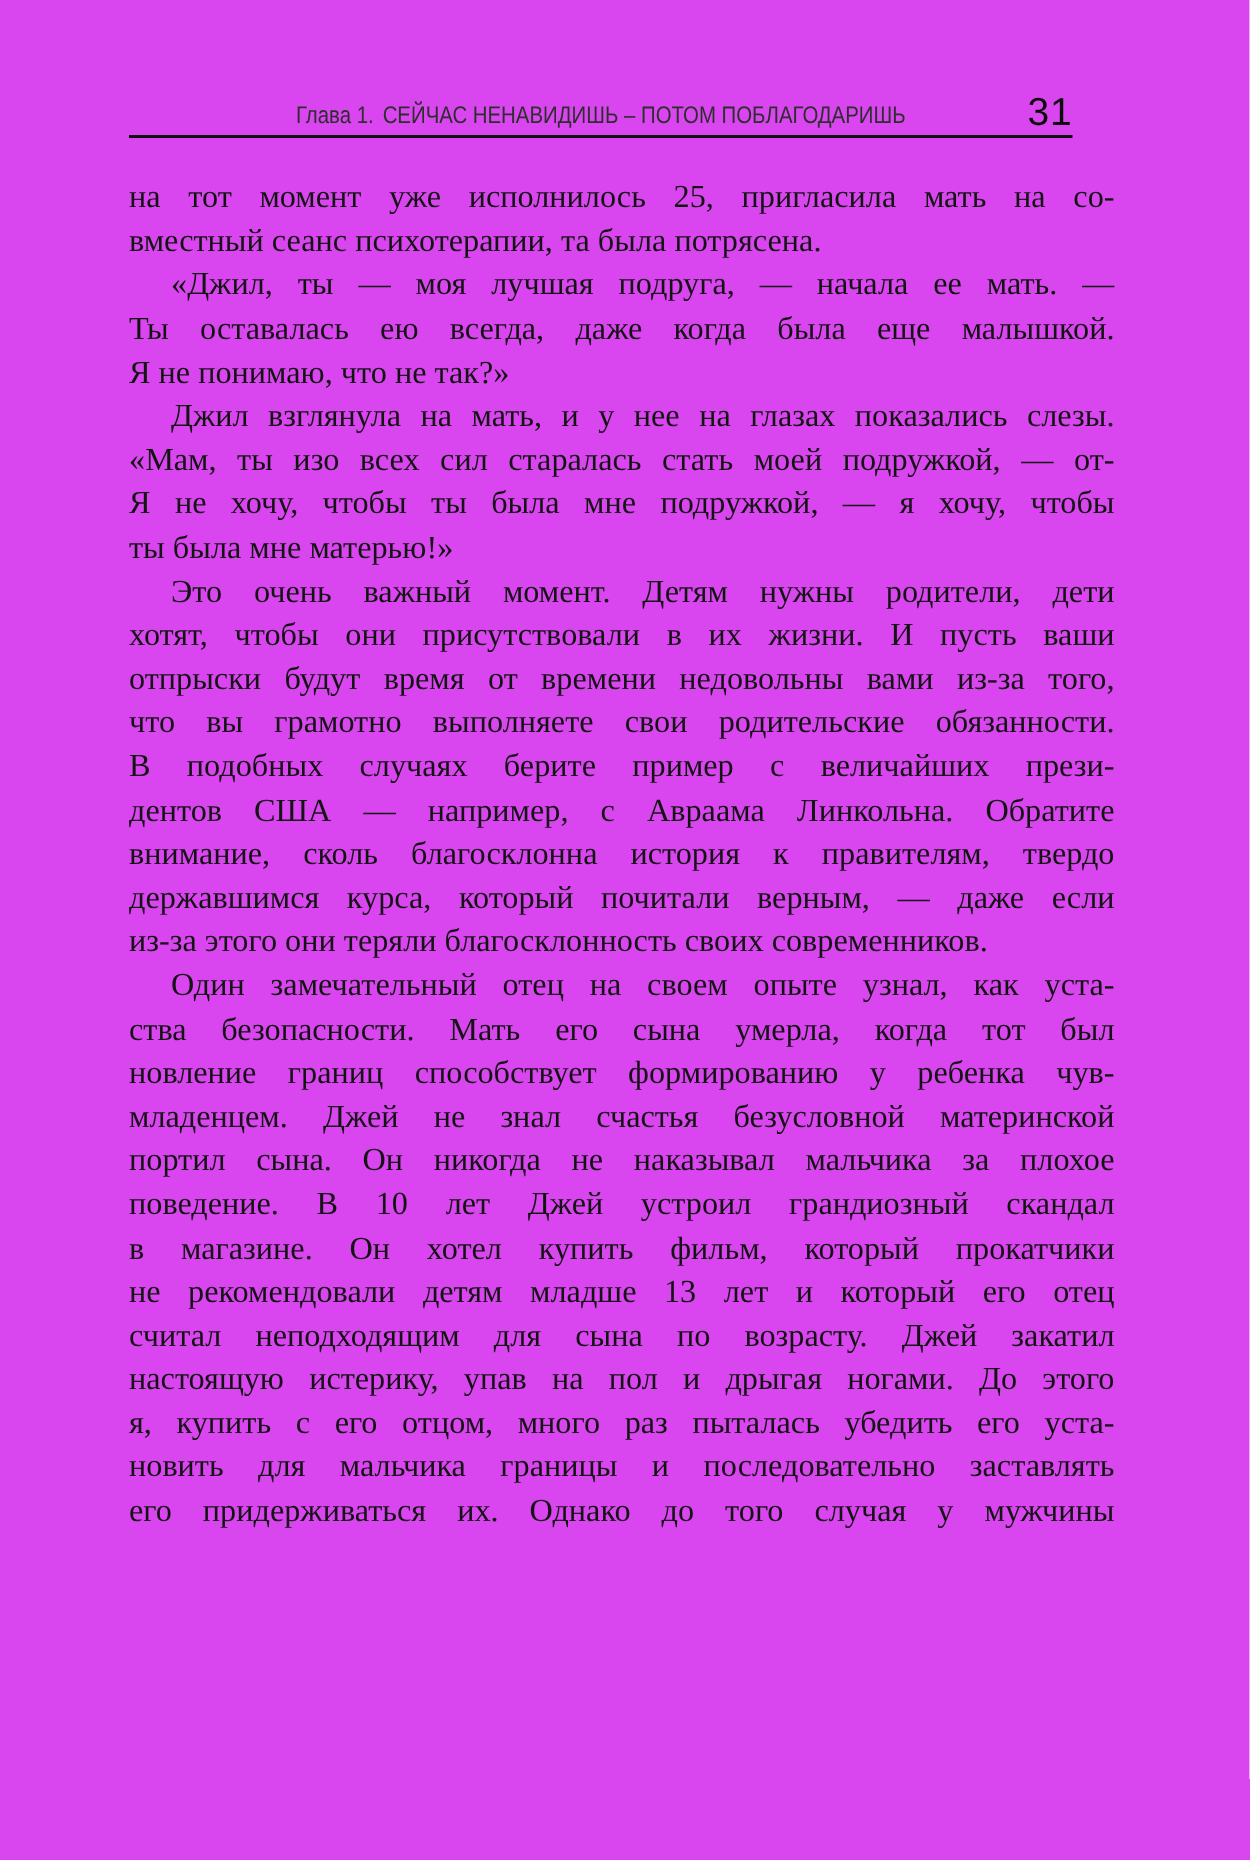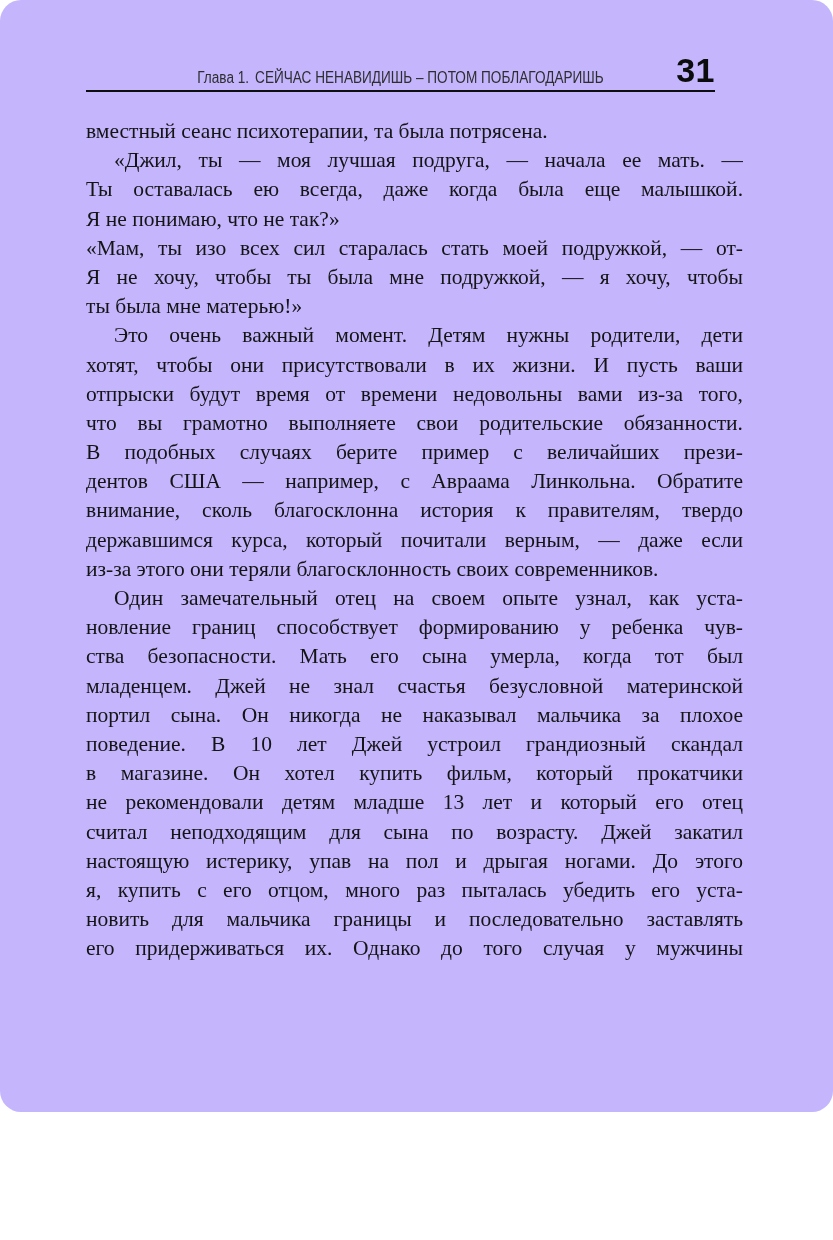--- a/index.html
+++ b/index.html
@@ -1,24 +1,23 @@
 <!DOCTYPE html>
 <html lang="ru"><head>
 <meta charset="utf-8">
 <style>
   html, body { margin: 0; padding: 0; background: #ffffff; }
 
   .page {
     position: relative;
     width: 833px;
-    height: 1112px;
-    background: #c4b5fd;
+    height: 1240px;
+    background: #d946ef;
     overflow: hidden;
     font-family: "Liberation Serif", serif;
-    border-radius: 21px;
   }
 
   
   .running-head {
     position: absolute;
     left: 86px;
     top: 62px;
     width: 629px;
     height: 28px;
     border-bottom: 2px solid #0e0e0e;
@@ -32,22 +31,22 @@
     color: #2e2e2e;
     white-space: nowrap;
     transform: scaleX(0.85);
     transform-origin: 50% 100%;
   }
   .chapter-label { margin-right: 7px; }
   .page-number {
     position: absolute;
     right: 0; bottom: 3px;
     font-family: "Liberation Sans", sans-serif;
-    font-weight: 700;
-    font-size: 34px;
+    font-weight: 400;
+    font-size: 26px;
     line-height: 1;
     color: #0c0c0c;
     letter-spacing: 0.5px;
   }
 
   
   .text-block {
     position: absolute;
     left: 86px;
     top: 117px;
@@ -74,47 +73,49 @@
 
   <header class="running-head">
     <div class="head-text">
       <span class="chapter-label">Глава 1.</span><span>СЕЙЧАС НЕНАВИДИШЬ – ПОТОМ ПОБЛАГОДАРИШЬ</span>
     </div>
     <div class="page-number">31</div>
   </header>
 
   <main class="text-block" id="text-block">
       <div class="para">
+        <div class="line">на тот момент уже исполнилось 25, пригласила мать на со-</div>
         <div class="line last">вместный сеанс психотерапии, та была потрясена.</div>
       </div>
       <div class="para">
         <div class="line indent">«Джил, ты — моя лучшая подруга, — начала ее мать. —</div>
         <div class="line">Ты оставалась ею всегда, даже когда была еще малышкой.</div>
         <div class="line last">Я не понимаю, что не так?»</div>
       </div>
       <div class="para">
+        <div class="line indent">Джил взглянула на мать, и у нее на глазах показались слезы.</div>
         <div class="line">«Мам, ты изо всех сил старалась стать моей подружкой, — от-</div>
         <div class="line">Я не хочу, чтобы ты была мне подружкой, — я хочу, чтобы</div>
         <div class="line last">ты была мне матерью!»</div>
       </div>
       <div class="para">
         <div class="line indent">Это очень важный момент. Детям нужны родители, дети</div>
         <div class="line">хотят, чтобы они присутствовали в их жизни. И пусть ваши</div>
         <div class="line">отпрыски будут время от времени недовольны вами из-за того,</div>
         <div class="line">что вы грамотно выполняете свои родительские обязанности.</div>
         <div class="line">В подобных случаях берите пример с величайших прези-</div>
         <div class="line">дентов США — например, с Авраама Линкольна. Обратите</div>
         <div class="line">внимание, сколь благосклонна история к правителям, твердо</div>
         <div class="line">державшимся курса, который почитали верным, — даже если</div>
         <div class="line last">из-за этого они теряли благосклонность своих современников.</div>
       </div>
       <div class="para">
         <div class="line indent">Один замечательный отец на своем опыте узнал, как уста-</div>
+        <div class="line">ства безопасности. Мать его сына умерла, когда тот был</div>
         <div class="line">новление границ способствует формированию у ребенка чув-</div>
-        <div class="line">ства безопасности. Мать его сына умерла, когда тот был</div>
         <div class="line">младенцем. Джей не знал счастья безусловной материнской</div>
         <div class="line">портил сына. Он никогда не наказывал мальчика за плохое</div>
         <div class="line">поведение. В 10 лет Джей устроил грандиозный скандал</div>
         <div class="line">в магазине. Он хотел купить фильм, который прокатчики</div>
         <div class="line">не рекомендовали детям младше 13 лет и который его отец</div>
         <div class="line">считал неподходящим для сына по возрасту. Джей закатил</div>
         <div class="line">настоящую истерику, упав на пол и дрыгая ногами. До этого</div>
         <div class="line">я, купить с его отцом, много раз пыталась убедить его уста-</div>
         <div class="line">новить для мальчика границы и последовательно заставлять</div>
         <div class="line">его придерживаться их. Однако до того случая у мужчины</div>

